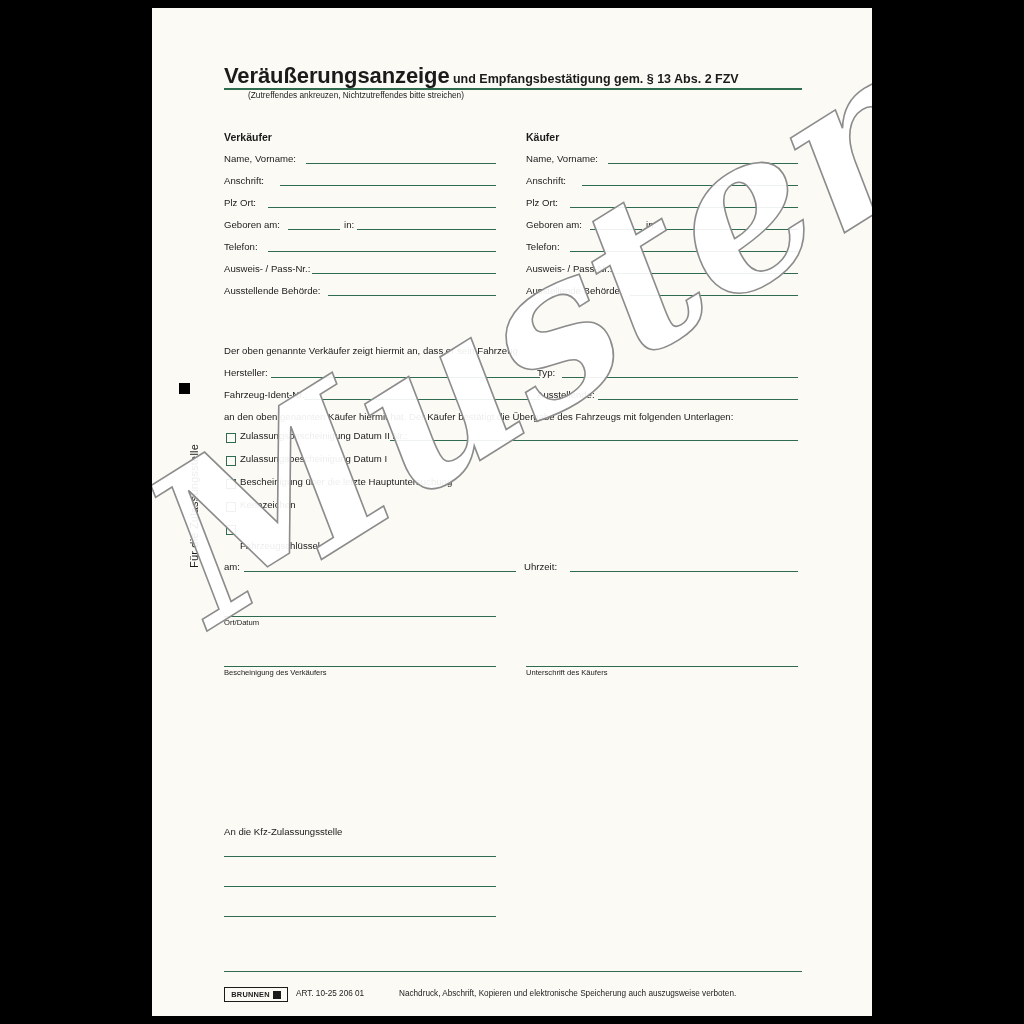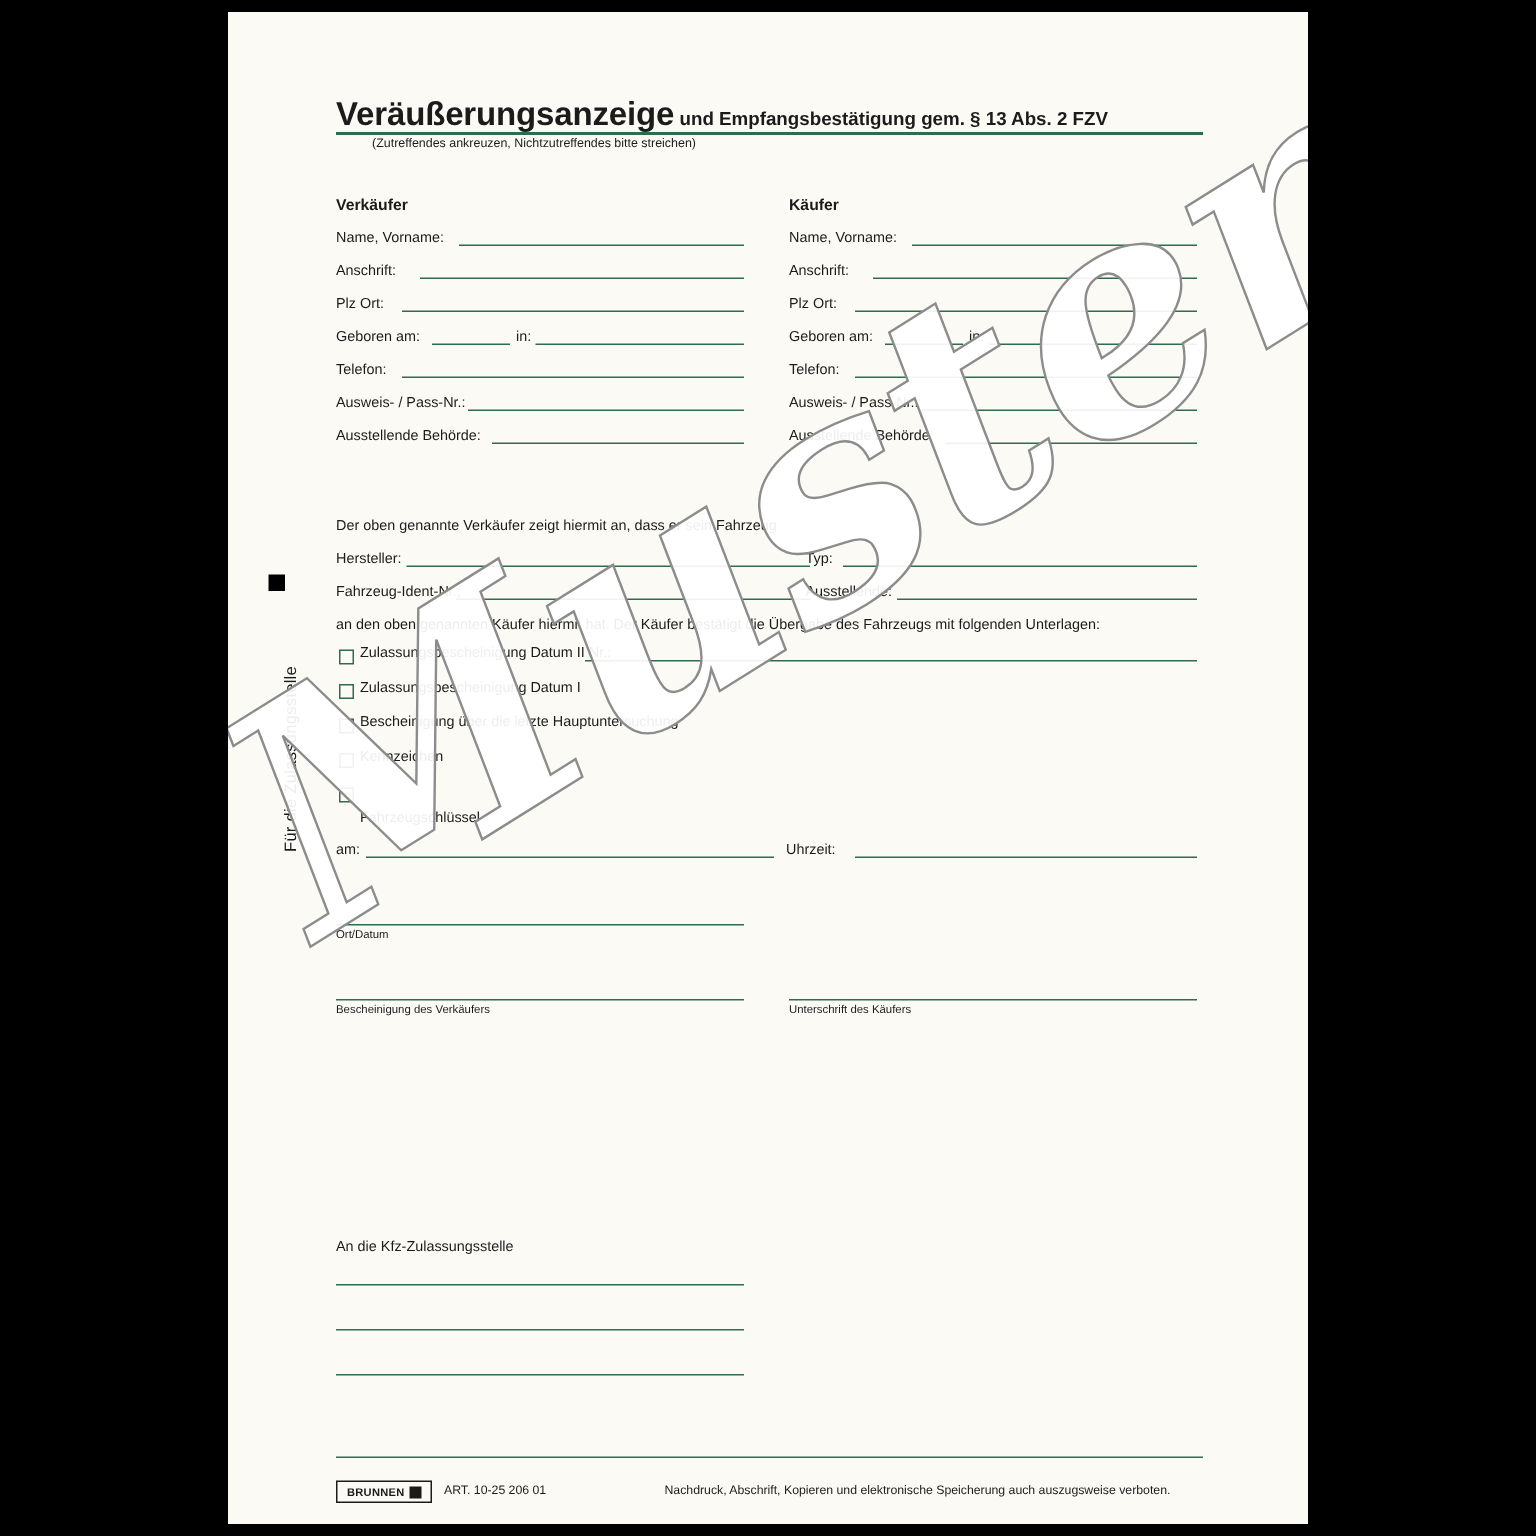--- a/index.html
+++ b/index.html
@@ -160,21 +160,20 @@
     top: 981px;
     font-size: 8.2px;
     color: #1b1b1b;
   }
   .copy {
     position: absolute;
     left: 175px;
     top: 981px;
     font-size: 8.2px;
     color: #1b1b1b;
-    margin-left: 44px;
   }
   #watermark {
     position: absolute;
     left: 0;
     top: 0;
     width: 720px;
     height: 1008px;
     pointer-events: none;
   }
   #watermark text {

